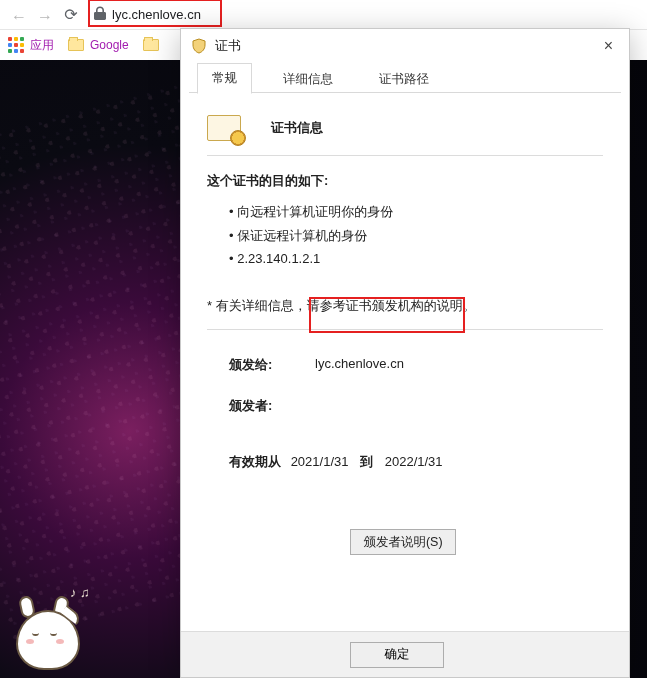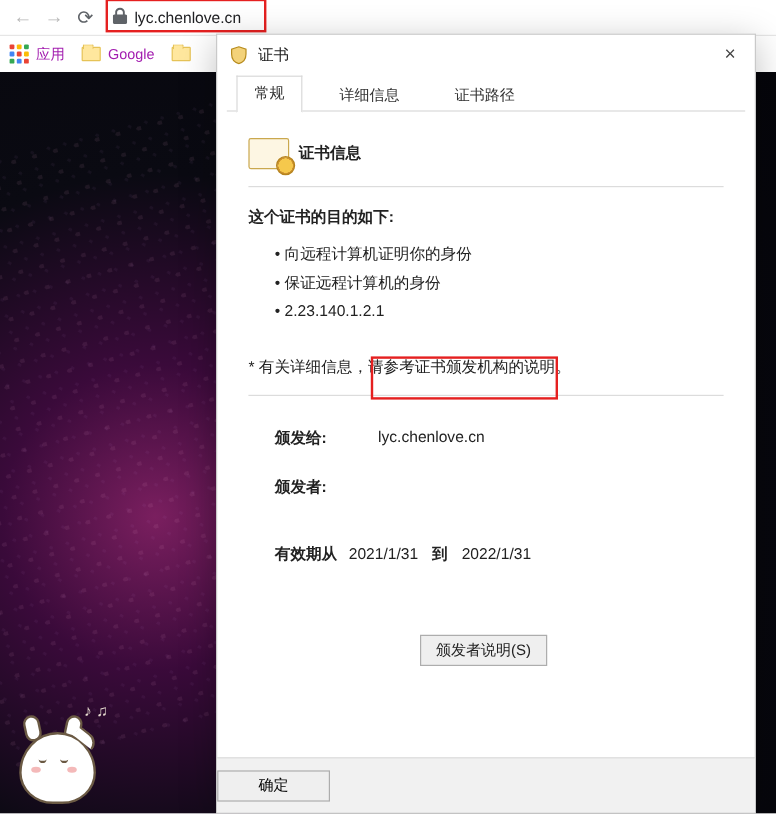--- a/index.html
+++ b/index.html
@@ -53,41 +53,41 @@
   
   .dialog { position:absolute; left:180px; top:28px; width:450px; height:650px; background:#fff; border:1px solid #c9c9c9; box-shadow:0 6px 28px rgba(0,0,0,0.25); display:flex; flex-direction:column; }
   .dlg-title { height:34px; display:flex; align-items:center; padding:0 10px; font-size:13px; color:#222; }
   .dlg-title .shield { width:16px; height:16px; margin-right:8px; position:relative; }
   .dlg-title .shield svg { display:block; }
   .dlg-close { margin-left:auto; color:#444; font-size:16px; padding:0 6px; }
   .tabrow { display:flex; padding:0 8px; height:30px; align-items:center; gap:16px; border-bottom:1px solid #d9d9d9; margin:0 8px; }
   .tab { padding:6px 14px 6px; font-size:12.5px; color:#333; border:1px solid transparent; border-bottom:none; position:relative; top:1px; }
   .tab.active { background:#fff; border-color:#d9d9d9; border-bottom:1px solid #fff; }
   .dlg-body { flex:1; padding:22px 26px 12px 26px; color:#222; font-size:13px; position:relative; }
-  .cert-head { display:flex; align-items:center; gap:8px; margin-bottom:14px; }
+  .cert-head { display:flex; align-items:center; gap:30px; margin-bottom:14px; }
   .cert-ico { width:34px; height:26px; border:1px solid #caa84e; background:#fdf6e3; position:relative; border-radius:2px; }
   .cert-ico:after { content:""; position:absolute; right:-6px; bottom:-6px; width:14px; height:14px; background:radial-gradient(circle,#f5c84c 0 60%, #cf932e 61% 100%); border-radius:50%; border:1px solid #b5831d; }
   .cert-head .t { font-weight:700; }
   .hr { height:1px; background:#dcdcdc; margin-bottom:16px; }
   .purpose-t { font-weight:700; margin-bottom:10px; }
   .purpose-list { margin-left:22px; margin-bottom:28px; }
   .purpose-list div { padding:3px 0; }
   .note { margin-bottom:14px; }
   .hr2 { height:1px; background:#dcdcdc; margin-bottom:18px; }
   .fieldrow { display:flex; padding:8px 0; }
   .fieldrow .lab { width:86px; font-weight:700; margin-left:22px; }
   .fieldrow .val { flex:1; }
   .validrow { margin-top:30px; margin-left:22px; }
   .validrow .lab { font-weight:700; margin-right:6px; }
   .validrow .to { font-weight:700; margin:0 8px; }
   .red-box-issued { position:absolute; left:128px; top:204px; width:156px; height:36px; border:2px solid #e52020; pointer-events:none; }
 
   .btn-row1 { display:flex; justify-content:center; margin-top:58px; padding-right:4px; }
   .btn { min-width:94px; height:26px; font-size:12.5px; background:#efefef; border:1px solid #adadad; display:flex; align-items:center; justify-content:center; padding:0 12px; }
-  .dlg-foot { height:46px; background:#f1f1f1; border-top:1px solid #dcdcdc; display:flex; align-items:center; justify-content:flex-start; padding-right:16px; }
+  .dlg-foot { height:46px; background:#f1f1f1; border-top:1px solid #dcdcdc; display:flex; align-items:center; justify-content:center; padding-right:16px; }
 </style>
 </head>
 <body>
 
 <div class="toolbar">
   <div class="nav-btn disabled">←</div>
   <div class="nav-btn disabled">→</div>
   <div class="nav-btn">⟳</div>
   <div class="addr">
     <span class="lock">

